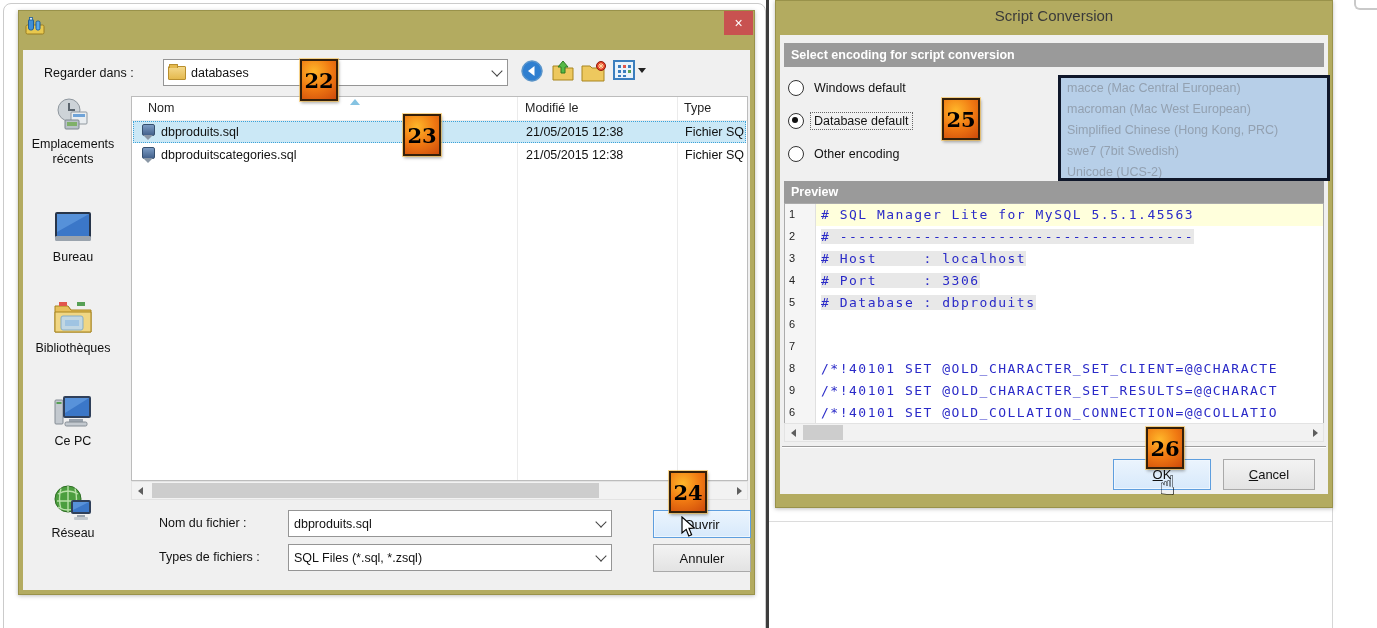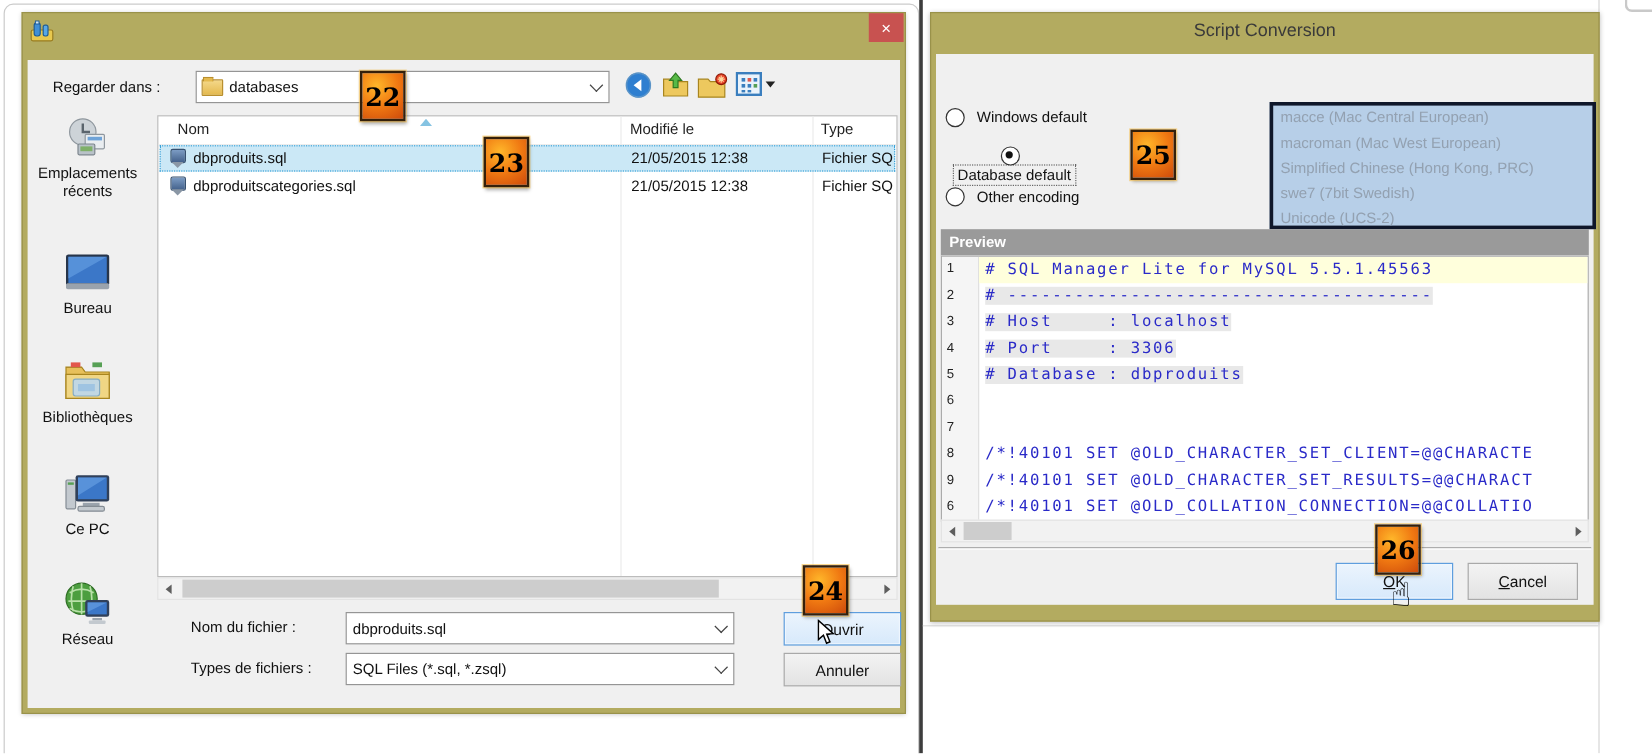--- a/index.html
+++ b/index.html
@@ -298,31 +298,32 @@
       <div class="btn" style="left:630px;top:494px;width:96px;height:26px;">
         <span>Annuler</span>
       </div>
 
       <svg class="cursor-arrow" style="left:658px;top:466px;" width="15" height="22" viewBox="0 0 15 22">
         <path d="M1 1 L1 17 L5.2 13.4 L7.8 20 L10.6 18.8 L8 12.4 L13.4 12 Z" fill="#fff" stroke="#000" stroke-width="1.2"></path>
       </svg>
     </div>
   </div>
 
-  <div class="win" style="left:775px;top:10px;width:556px;height:506px;">
+  <div class="win" style="left:775px;top:0;width:556px;height:506px;">
     <div class="win-title" style="top:6px;">Script Conversion</div>
 
     <div class="win-content" style="left:4px;right:4px;top:34px;bottom:13px;">
 
+      <div class="sec-hdr" style="left:4px;top:8px;right:4px;height:24px;">Select encoding for script conversion</div>
 
       <div class="radio-row" style="left:8px;top:44px;">
         <div class="radio"></div>
         <div class="radio-lbl">Windows default</div>
       </div>
-      <div class="radio-row" style="left:8px;top:77px;flex-direction:column;">
+      <div class="radio-row" style="left:8px;top:77px;">
         <div class="radio sel"></div>
         <div class="radio-lbl focused">Database default</div>
       </div>
       <div class="radio-row" style="left:8px;top:110px;">
         <div class="radio"></div>
         <div class="radio-lbl">Other encoding</div>
       </div>
 
       <div class="badge" style="left:162px;top:63px;">25</div>
 

